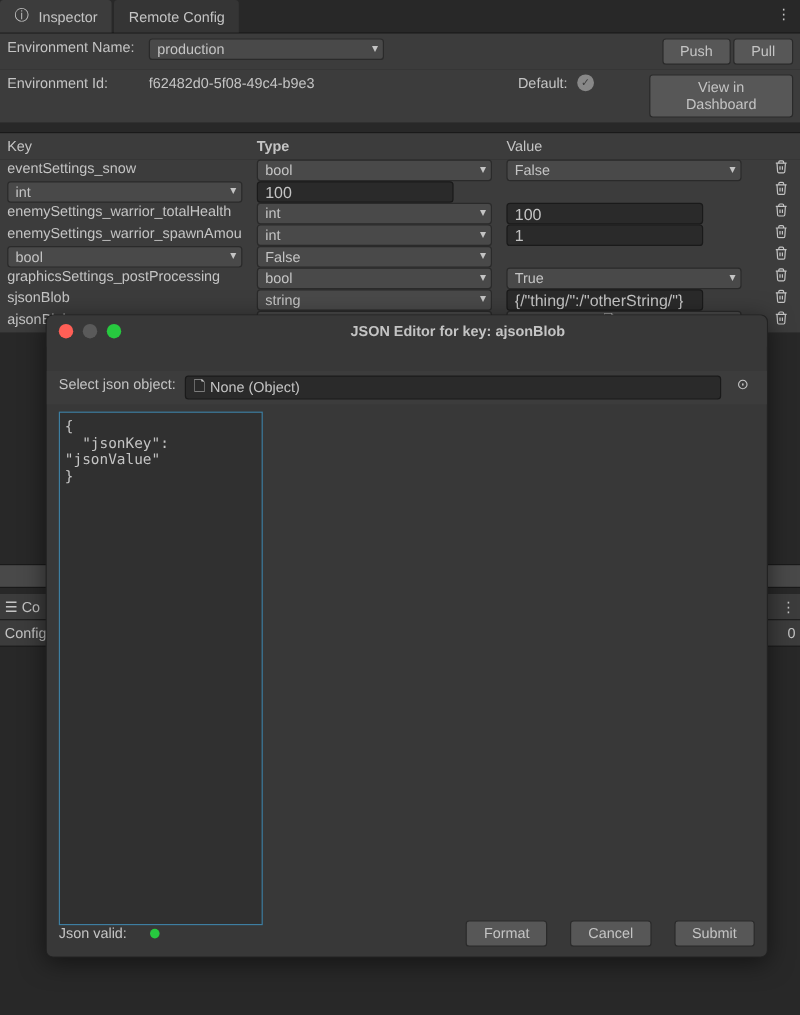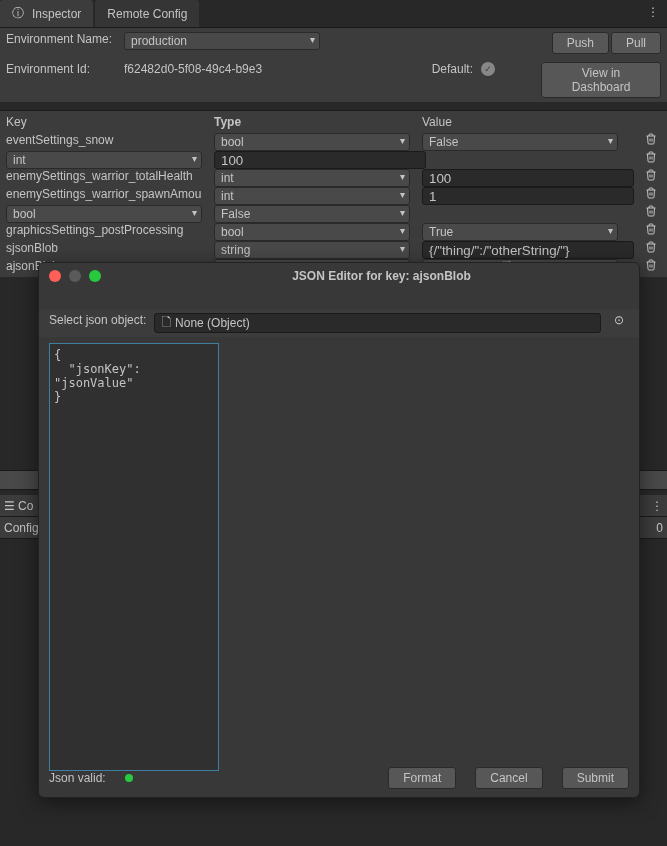--- a/index.html
+++ b/index.html
@@ -27,21 +27,21 @@
     
     .rows { background: #3c3c3c; }
     .row { display: flex; align-items: flex-start; padding: 0 6px; height: 18px; gap: 0; }
     .cell-key { width: 208px; color: #c4c4c4; }
     .cell-type { width: 208px; position: relative; }
     .cell-value { flex: 1; position: relative; }
     .cell-trash { width: 20px; text-align: center; cursor: pointer; color: #c4c4c4; }
     
     .dropdown { background: #494949; border: 1px solid #2a2a2a; color: #c4c4c4; padding: 1px 18px 1px 6px; border-radius: 3px; height: 18px; width: 196px; position: relative; cursor: pointer; }
     .dropdown::after { content: '▾'; position: absolute; right: 4px; top: 1px; font-size: 10px; }
-    .text-input { background: #2a2a2a; border: 1px solid #1a1a1a; color: #c4c4c4; padding: 1px 6px; border-radius: 3px; height: 18px; width: 212px; }
+    .text-input { background: #2a2a2a; border: 1px solid #1a1a1a; color: #c4c4c4; padding: 1px 6px; border-radius: 3px; height: 18px; width: 164px; }
     .edit-btn { background: #494949; border: 1px solid #2a2a2a; color: #c4c4c4; padding: 1px 6px; border-radius: 3px; height: 18px; width: 196px; display: flex; align-items: center; justify-content: center; gap: 4px; cursor: pointer; }
     
     .bottom-strip { position: absolute; top: 470px; left: 0; right: 0; height: 20px; background: #494949; border-top: 1px solid #1a1a1a; border-bottom: 1px solid #1a1a1a; }
     .console-strip { position: absolute; top: 495px; left: 0; right: 0; height: 22px; background: #3c3c3c; display: flex; align-items: center; padding: 0 4px; gap: 8px; border-bottom: 1px solid #1a1a1a;}
     .console-clear { position: absolute; top: 517px; left: 0; right: 0; height: 22px; background: #3c3c3c; display: flex; align-items: center; padding: 0 4px; gap: 8px; border-bottom: 1px solid #1a1a1a; }
     
     .modal { position: absolute; top: 262px; left: 38px; width: 602px; height: 536px; background: #383838; border: 1px solid #222; border-radius: 6px; box-shadow: 0 4px 20px rgba(0,0,0,0.5); }
     .modal-titlebar { display: flex; align-items: center; padding: 6px 10px; background: #383838; border-top-left-radius: 6px; border-top-right-radius: 6px; gap: 33px; }
     .traffic-lights { display: flex; gap: 8px; }
     .light { width: 12px; height: 12px; border-radius: 50%; }

